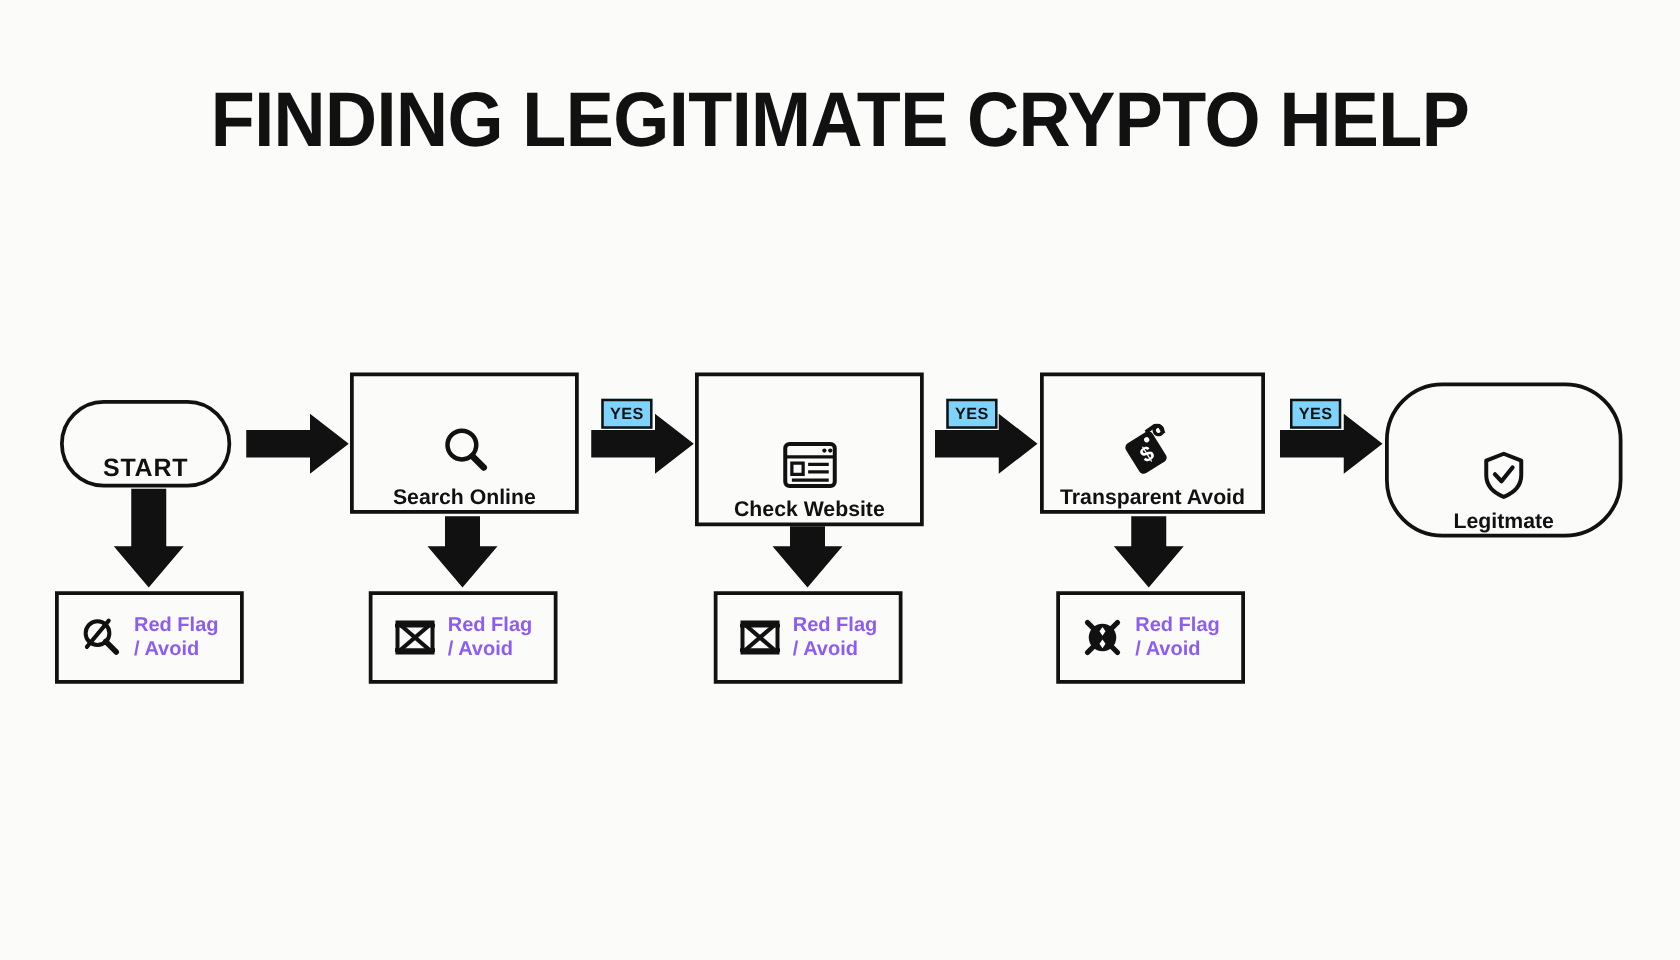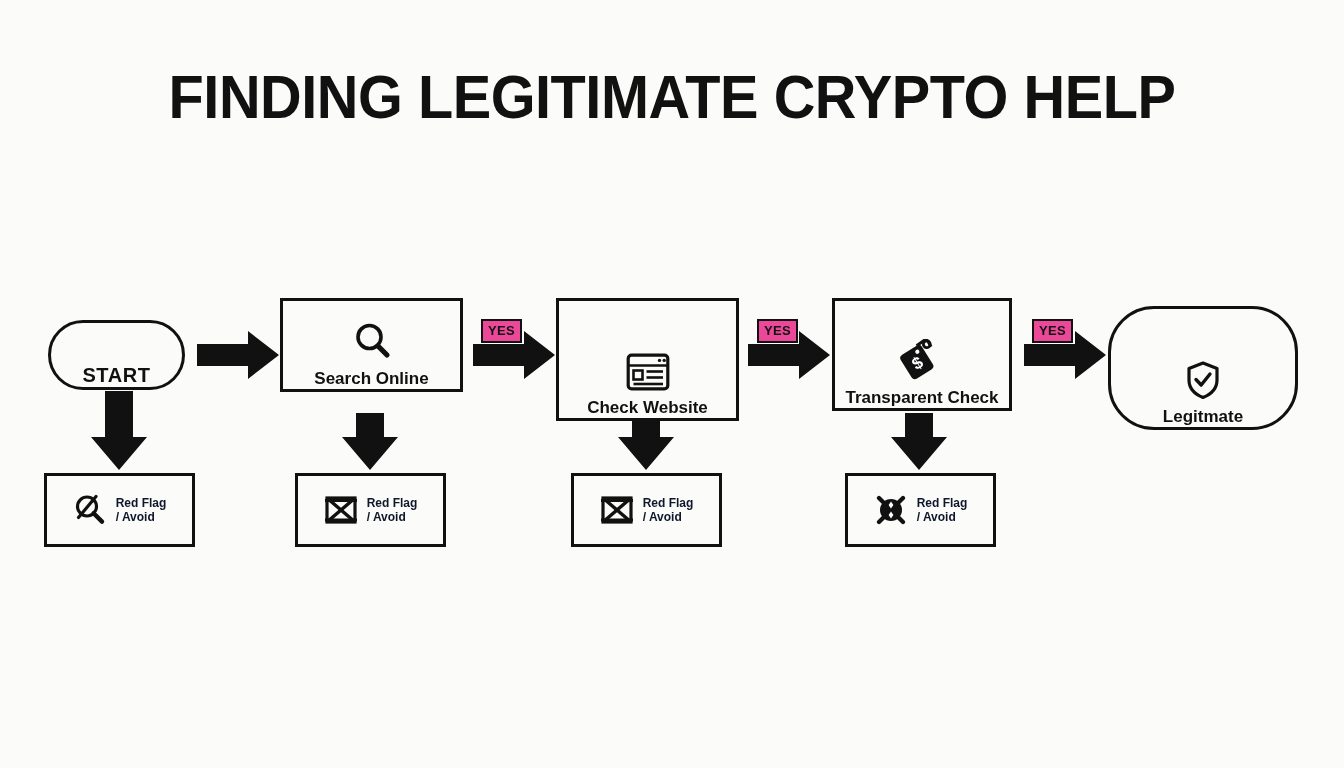--- a/index.html
+++ b/index.html
@@ -85,35 +85,35 @@
     background: #fbfbfa;
     border: 3px solid #111;
     display: flex;
     flex-direction: row;
     align-items: center;
     justify-content: center;
     gap: 9px;
     padding: 0 8px;
   }
   .redflag .rf-text {
-    font-size: 12px;
+    font-size: 16px;
     font-weight: 700;
     line-height: 1.2;
     text-align: left;
     white-space: pre-line;
-    color: #0f172a;
+    color: #8b5cf6;
   }
   .redflag .icon-wrap { line-height: 0; }
 
   
   .yes-chip {
     position: absolute;
     box-sizing: border-box;
     border: 2px solid #111;
-    background: #ec4899;
+    background: #7dd3fc;
     font-size: 13px;
     font-weight: 700;
     letter-spacing: 0.3px;
     line-height: 1;
     padding: 3px 5px 4px 5px;
     color: #111;
   }
 
   
   #arrows {
@@ -144,21 +144,21 @@
     <polygon points="105,391 133,391 133,437 147,437 119,470 91,437 105,437"></polygon>
     <polygon points="356,413 384,413 384,437 398,437 370,470 342,437 356,437"></polygon>
     <polygon points="632,413 660,413 660,437 674,437 646,470 618,437 632,437"></polygon>
     <polygon points="905,413 933,413 933,437 947,437 919,470 891,437 905,437"></polygon>
   </svg>
 
   <div class="node pill" id="node-start" style="left:48px; top:320px; width:137px; height:70px;">
     <span class="node-label">START</span>
   </div>
 
-  <div class="node" id="node-search" style="left:280px; top:298px; width:183px; height:94px;">
+  <div class="node" id="node-search" style="left:280px; top:298px; width:183px; height:113px;">
     <span class="icon-wrap">
       <svg width="42" height="42" viewBox="0 0 42 42">
         <circle cx="18.5" cy="17" r="11.5" fill="none" stroke="#111" stroke-width="3.6"></circle>
         <line x1="27" y1="26" x2="36" y2="35" stroke="#111" stroke-width="5.2" stroke-linecap="round"></line>
       </svg>
     </span>
     <span class="node-label">Search Online</span>
   </div>
 
   <div class="node" id="node-check" style="left:556px; top:298px; width:183px; height:123px;">
@@ -183,21 +183,21 @@
         <g transform="rotate(-32 22 21)">
           <path d="M8 6 h17 a4 4 0 0 1 4 4 v20 a4 4 0 0 1 -4 4 h-17 a4 4 0 0 1 -4 -4 v-20 a4 4 0 0 1 4 -4 z" fill="#111"></path>
           <path d="M25 6 l9 -0.5 a3 3 0 0 1 3 3 l-0.3 6" fill="none" stroke="#111" stroke-width="3"></path>
           <circle cx="34.4" cy="10.2" r="3.4" fill="none" stroke="#111" stroke-width="2.8"></circle>
           <circle cx="22.4" cy="11.6" r="2.1" fill="#fff"></circle>
           <text x="16.5" y="27" font-family="'Liberation Sans', sans-serif" font-size="17" font-weight="700" fill="#fff" text-anchor="middle">$</text>
         </g>
       </svg>
     </span>
     <span class="node-label">Transparent
-Check</span>
+Avoid</span>
   </div>
 
   <div class="node pill" id="node-end" style="left:1108px; top:306px; width:190px; height:124px;">
     <span class="icon-wrap">
       <svg width="36" height="40" viewBox="0 0 36 40">
         <path d="M18 3 L32 8.5 V20 C32 29 25.5 34.5 18 37.5 C10.5 34.5 4 29 4 20 V8.5 Z" fill="none" stroke="#111" stroke-width="3.2" stroke-linejoin="round"></path>
         <polyline points="11,19.5 16.2,25 25,14" fill="none" stroke="#111" stroke-width="3.4" stroke-linecap="round" stroke-linejoin="round"></polyline>
       </svg>
     </span>
     <span class="node-label">Legitmate</span>

